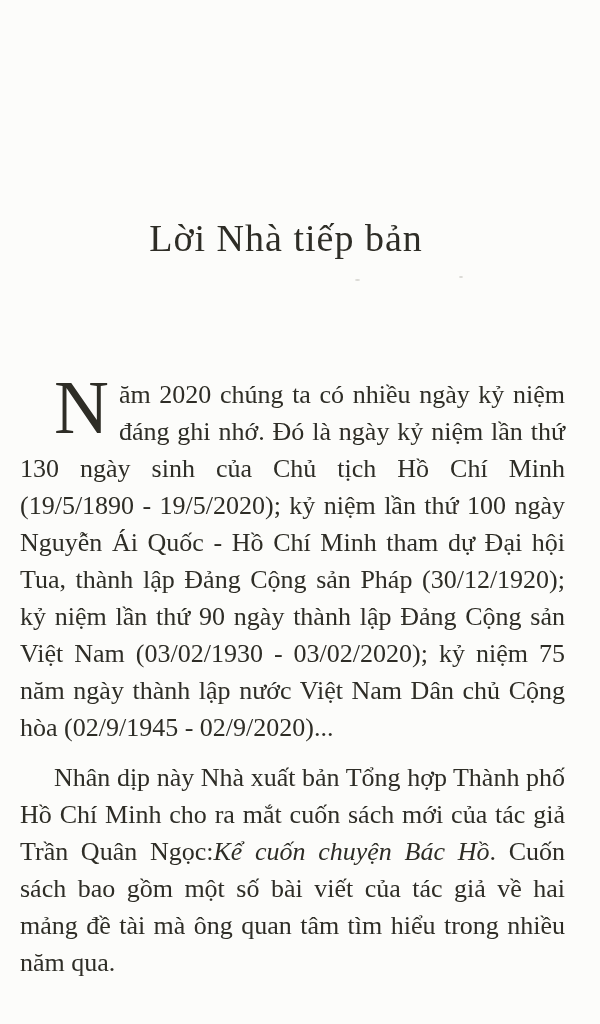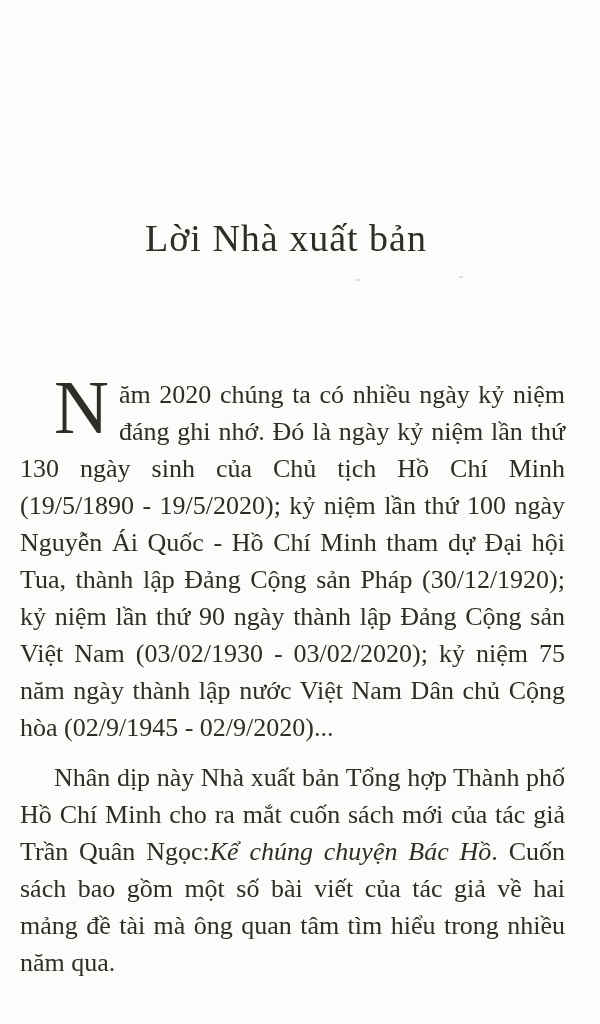--- a/index.html
+++ b/index.html
@@ -66,29 +66,29 @@
     opacity: 0.5;
   }
   .speck-1 { left: 355px; top: 279px; width: 5px; height: 2px; }
   .speck-2 { left: 459px; top: 276px; width: 4px; height: 2px; }
 </style>
 </head>
 <body>
 
 <div class="page">
 
-  <h1 class="chapter-title">Lời Nhà xuất bản</h1>
+  <h1 class="chapter-title">Lời Nhà tiếp bản</h1>
 
   <div class="speck speck-1"></div>
   <div class="speck speck-2"></div>
 
   <div class="body-text">
 
     <p class="para para-first">
       <span class="dropcap">N</span><span>ăm 2020 chúng ta có nhiều ngày kỷ niệm đáng ghi nhớ. Đó là ngày kỷ niệm lần thứ 130 ngày sinh của Chủ tịch Hồ Chí Minh (19/5/1890 - 19/5/2020); kỷ niệm lần thứ 100 ngày Nguyễn Ái Quốc - Hồ Chí Minh tham dự Đại hội Tua, thành lập Đảng Cộng sản Pháp (30/12/1920); kỷ niệm lần thứ 90 ngày thành lập Đảng Cộng sản Việt Nam (03/02/1930 - 03/02/2020); kỷ niệm 75 năm ngày thành lập nước Việt Nam Dân chủ Cộng hòa (02/9/1945 - 02/9/2020)...</span>
     </p>
 
     <p class="para para-indent">
-      <span>Nhân dịp này Nhà xuất bản Tổng hợp Thành phố Hồ Chí Minh cho ra mắt cuốn sách mới của tác giả Trần Quân Ngọc:</span><em>Kể chúng chuyện Bác Hồ</em><span>. Cuốn sách bao gồm một số bài viết của tác giả về hai mảng đề tài mà ông quan tâm tìm hiểu trong nhiều năm qua.</span>
+      <span>Nhân dịp này Nhà xuất bản Tổng hợp Thành phố Hồ Chí Minh cho ra mắt cuốn sách mới của tác giả Trần Quân Ngọc:</span><em>Kể cuốn chuyện Bác Hồ</em><span>. Cuốn sách bao gồm một số bài viết của tác giả về hai mảng đề tài mà ông quan tâm tìm hiểu trong nhiều năm qua.</span>
     </p>
 
   </div>
 </div>
 
 </body></html>

